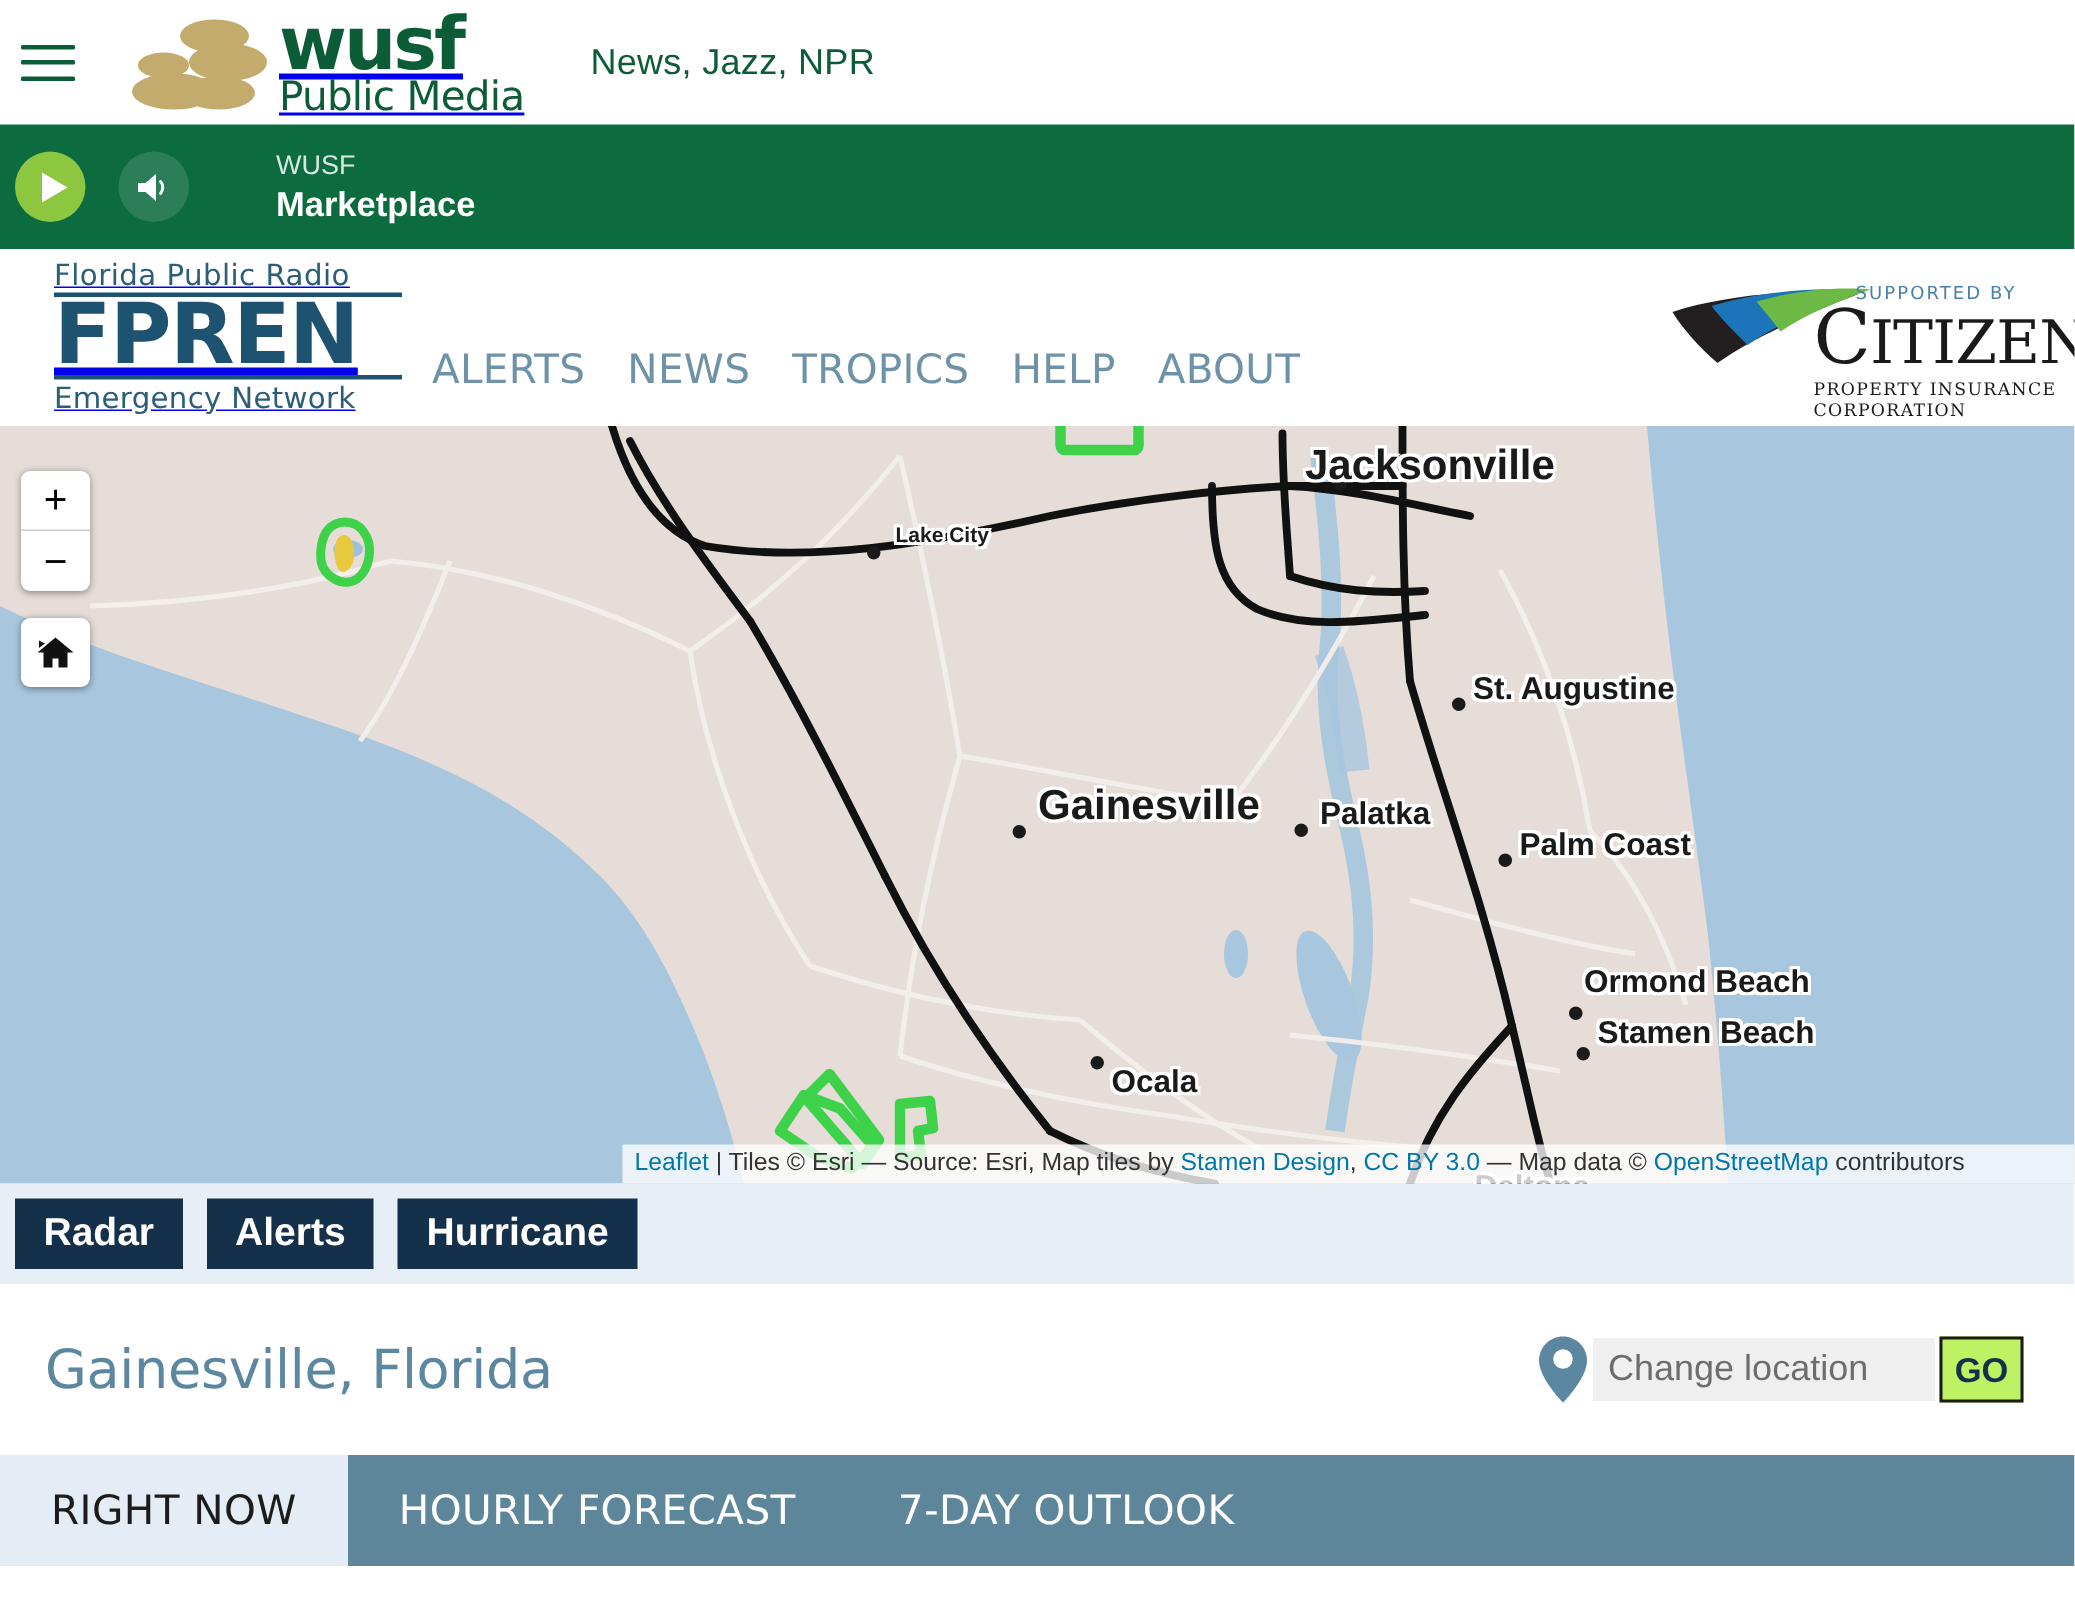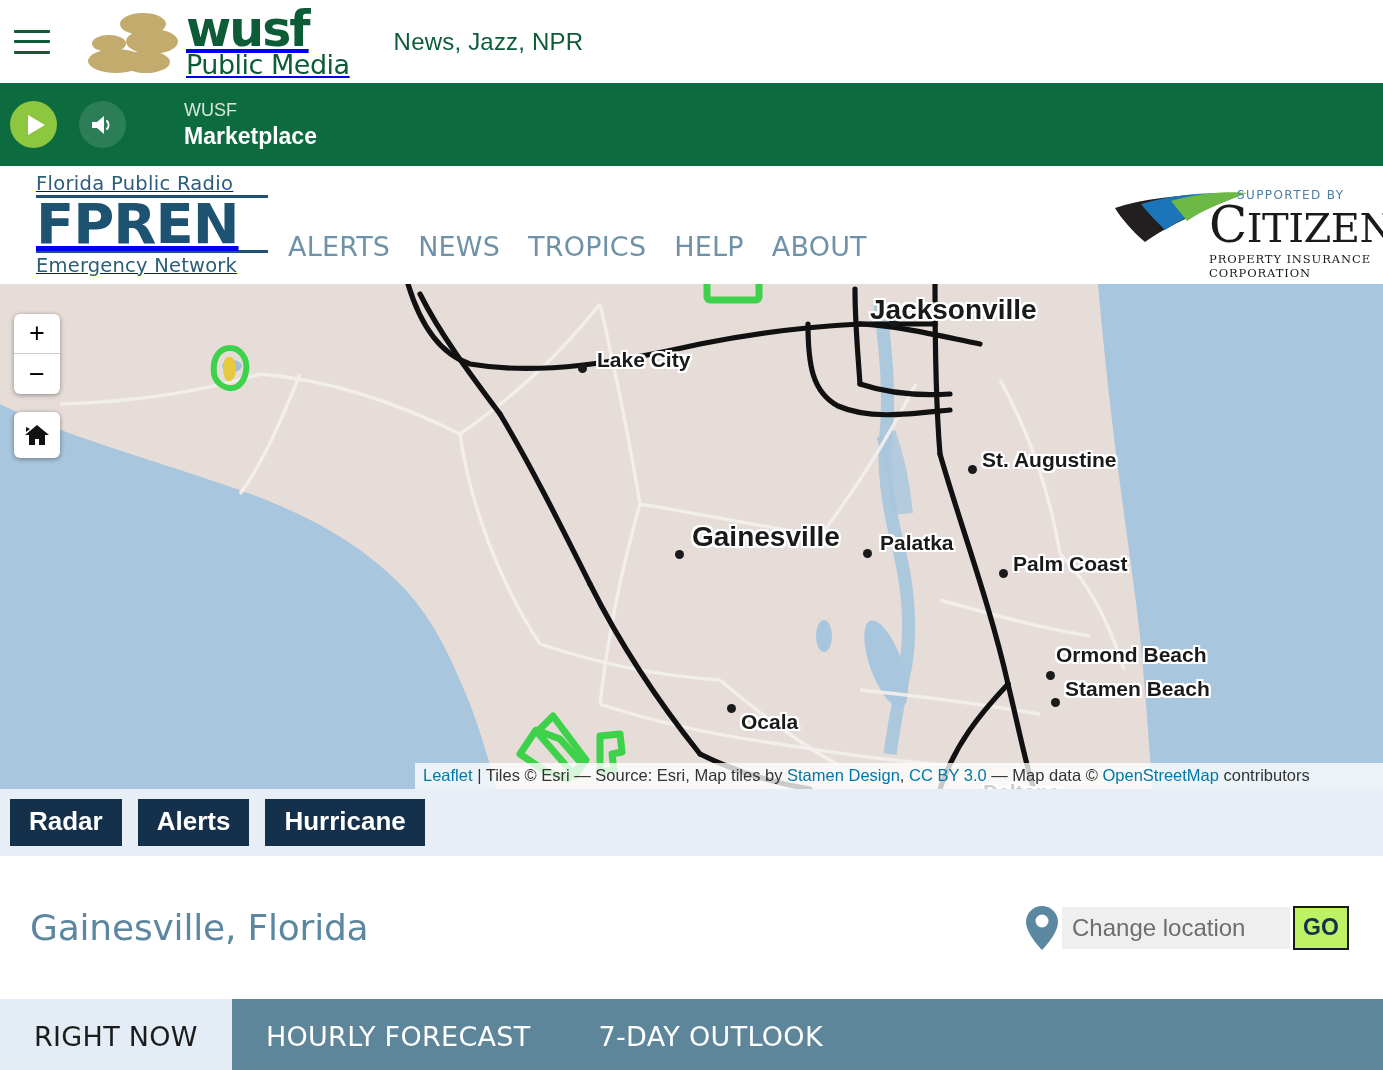--- a/index.html
+++ b/index.html
@@ -215,21 +215,21 @@
   .layer-btn {
     background: #14304b; color: #ffffff;
     font-size: 26px; font-weight: bold;
     padding: 9px 19px 11px; border: none; cursor: pointer;
     font-family: "Liberation Sans", sans-serif;
     line-height: 1.05;
   }
 
   
   .loc-row {
-    height: 143px; background: #ffffff;
+    height: 114px; background: #ffffff;
     display: flex; align-items: center;
     padding: 0 34px 0 30px;
     position: relative;
   }
   .loc-title {
     font-size: 36px; color: #5b87a0;
     font-family: "DejaVu Sans", sans-serif;
     letter-spacing: -0.2px;
   }
   .loc-search {
@@ -410,21 +410,21 @@
     <svg width="26" height="24" viewBox="0 0 26 24">
       <path d="M13 2 L25 12 H21 V22 H15 V16 H11 V22 H5 V12 H1 Z" fill="#111"></path>
       <path d="M2 4 L2 9 L6 6 Z" fill="#111"></path>
     </svg>
   </div>
 
   <div id="map-labels">
       <div class="city-dot" style="left: 889px; top: 34px;"></div>
       <div class="city-label" style="left: 870px; top: 10px; font-size: 28px;">Jacksonville</div>
       <div class="city-dot" style="left: 578px; top: 80px;"></div>
-      <div class="city-label" style="left: 597px; top: 64px; font-size: 21px;">Lake City</div>
+      <div class="city-label" style="left: 597px; top: 64px; font-size: 14px;">Lake City</div>
       <div class="city-dot" style="left: 968px; top: 181px;"></div>
       <div class="city-label" style="left: 982px; top: 164px; font-size: 21px;">St. Augustine</div>
       <div class="city-dot" style="left: 675px; top: 266px;"></div>
       <div class="city-label" style="left: 692px; top: 237px; font-size: 28px;">Gainesville</div>
       <div class="city-dot" style="left: 863px; top: 265px;"></div>
       <div class="city-label" style="left: 880px; top: 247px; font-size: 21px;">Palatka</div>
       <div class="city-dot" style="left: 999px; top: 285px;"></div>
       <div class="city-label" style="left: 1013px; top: 268px; font-size: 21px;">Palm Coast</div>
       <div class="city-dot" style="left: 1046px; top: 387px;"></div>
       <div class="city-label" style="left: 1056px; top: 359px; font-size: 21px;">Ormond Beach</div>

